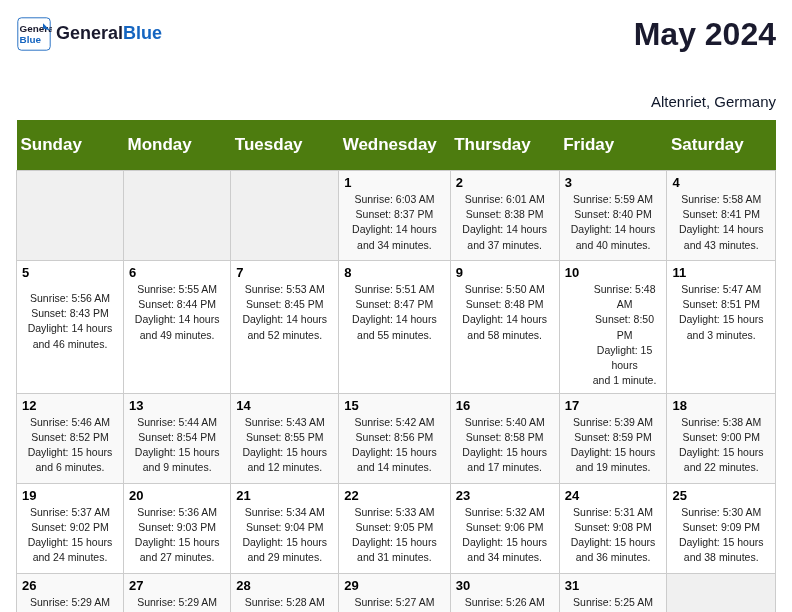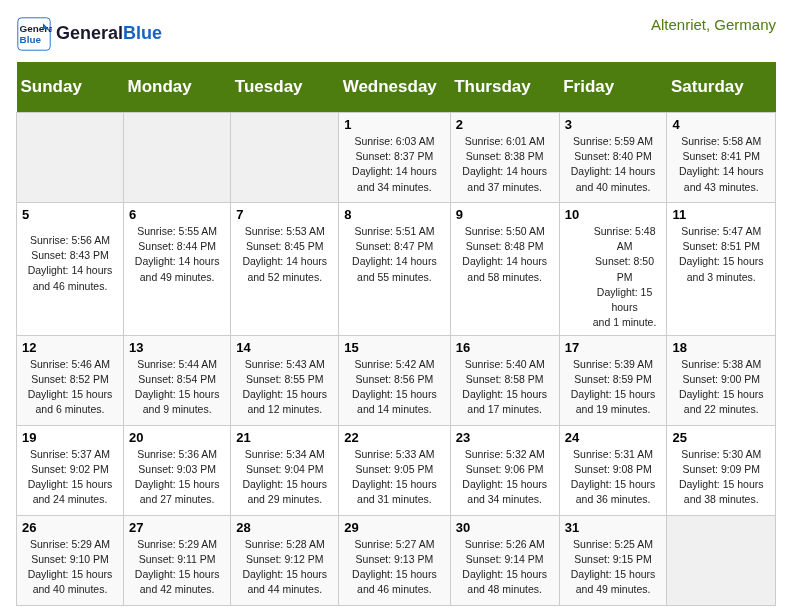--- a/index.html
+++ b/index.html
@@ -35,21 +35,22 @@
     .title-block {
       text-align: right;
     }
     .month-year {
       font-size: 32px;
       font-weight: bold;
       color: #1a1a2e;
     }
     .location {
       font-size: 15px;
-      color: #4d7c0f;
+      color: #0f172a;
+      margin-top: 40px;
     }
     table {
       width: 100%;
       border-collapse: collapse;
       font-size: 11px;
     }
     thead th {
       background: #4d7c0f;
       color: #fff;
       padding: 15px 4px;
@@ -99,20 +100,21 @@
       <text x="4" y="30" font-size="11" font-weight="bold" fill="#1565c0" font-family="Arial">Blue</text>
       <polygon points="30,8 38,16 30,14" fill="#1565c0"></polygon>
     </svg>
     <div>
       <div class="logo-text">
         <span>General</span><span class="blue">Blue</span>
       </div>
     </div>
   </div>
   <div class="title-block">
+    <div class="month-year">May 2024</div>
     <div class="location">Altenriet, Germany</div>
   </div>
 </div>
 
 <table>
   <thead>
     <tr>
     <th>Sunday</th>
         <th>Monday</th>
         <th>Tuesday</th>

